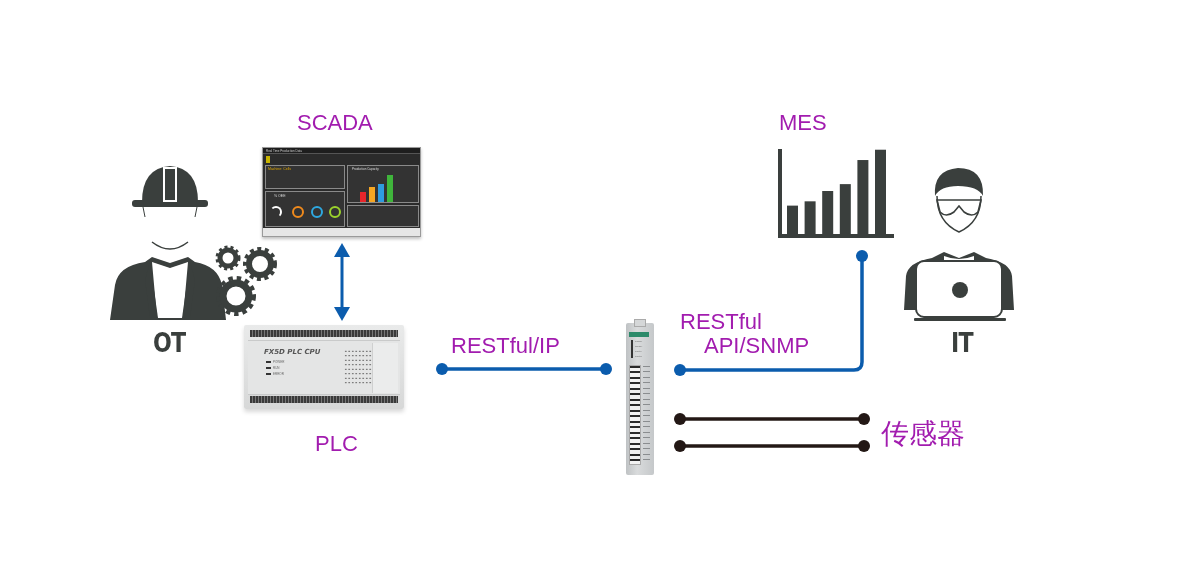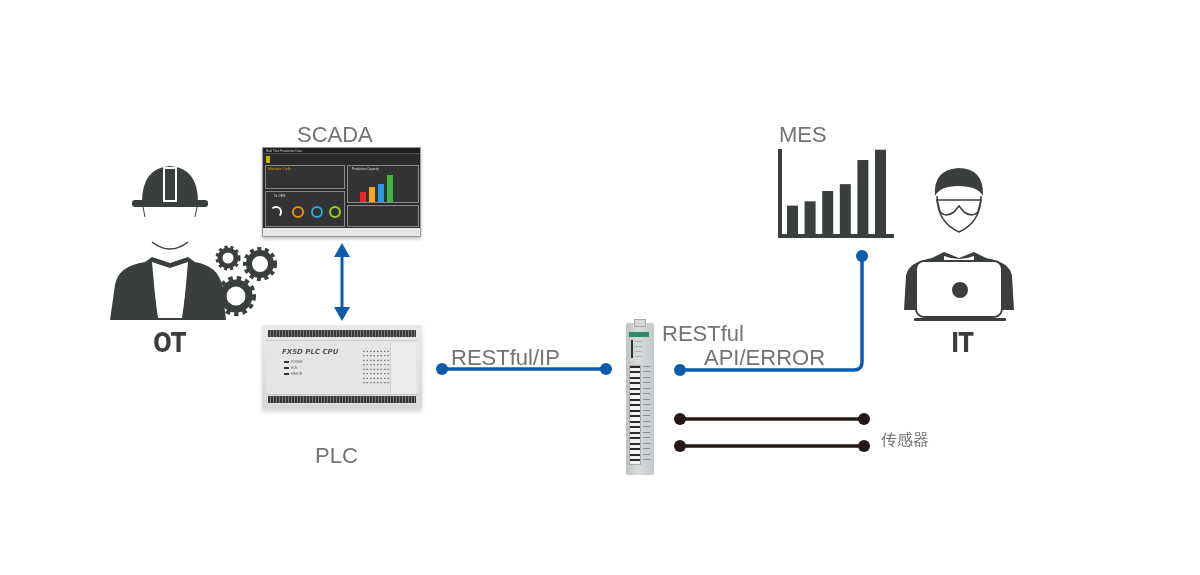--- a/index.html
+++ b/index.html
@@ -1,33 +1,33 @@
 <!DOCTYPE html>
 <html><head>
   <meta charset="utf-8">
   <style>
     * { box-sizing: border-box; margin: 0; padding: 0; }
     html, body { width: 1200px; height: 575px; background: #ffffff; overflow: hidden; }
     body { position: relative; font-family: "Liberation Sans", sans-serif; color: #231f20; }
     .abs { position: absolute; }
-    .label { position: absolute; font-size: 22px; font-family: "Liberation Sans", sans-serif; color: #737373; white-space: nowrap; line-height: 1; margin-top: 12px; }
+    .label { position: absolute; font-size: 22px; font-family: "Liberation Sans", sans-serif; color: #a21caf; white-space: nowrap; line-height: 1; }
     .role-label { position: absolute; font-family: "DejaVu Sans", sans-serif; font-weight: bold; font-size: 27px; color: #3a3f3d; transform: scaleX(0.82); transform-origin: left top; letter-spacing: -1px; line-height: 1;}
     svg.overlay { position: absolute; left: 0; top: 0; }
 
     
     .scada { position: absolute; left: 262px; top: 147px; width: 159px; height: 90px; background: #2b2b2b; border: 1px solid #9a9a9a; box-shadow: 0 2px 3px rgba(0,0,0,0.25); overflow: hidden; }
     .scada .titlebar { position:absolute; left:0; top:0; width:100%; height:6px; background:#1e1e1e; border-bottom:1px solid #555; }
     .scada .titlebar span { position:absolute; left:3px; top:1px; font-size:3px; color:#ccc; }
     .scada .panel { position:absolute; background:#333; border:1px solid #8a8a8a; }
     .scada .bar { position:absolute; bottom:0; width:6px; }
     .scada .gauge { position:absolute; width:12px; height:12px; border-radius:50%; border:2px solid; }
     .scada .footer { position:absolute; left:0; bottom:0; width:100%; height:8px; background:#e6e6e6; }
 
     
-    .plc { position:absolute; left:262px; top:325px; width:160px; height:84px; background: linear-gradient(#e9eaea, #d7d8d8); border-radius:2px; box-shadow: 0 3px 4px rgba(0,0,0,0.15); }
+    .plc { position:absolute; left:244px; top:325px; width:160px; height:84px; background: linear-gradient(#e9eaea, #d7d8d8); border-radius:2px; box-shadow: 0 3px 4px rgba(0,0,0,0.15); }
     .plc .term-top, .plc .term-bot { position:absolute; left:6px; width:148px; height:7px; background: repeating-linear-gradient(90deg, #3a3a3a 0 2px, #777 2px 3px); }
     .plc .term-top { top:5px; }
     .plc .term-bot { bottom:6px; }
     .plc .face { position:absolute; left:4px; top:15px; width:152px; height:55px; background:#e4e5e5; border-top:1px solid #c9caca; border-bottom:1px solid #c9caca; }
     .plc .model { position:absolute; left:20px; top:23px; font-size:7px; font-weight:bold; font-style:italic; color:#555; font-family:"DejaVu Sans", sans-serif; }
     .plc .led { position:absolute; width:5px; height:2px; background:#333; }
     .plc .ledtxt { position:absolute; font-size:3px; color:#666; }
     .plc .io-grid { position:absolute; left:100px; top:24px; width:28px; height:36px; background: radial-gradient(circle, #555 0.8px, transparent 1px) 0 0/3.5px 4.5px; }
     .plc .cover { position:absolute; left:128px; top:18px; width:26px; height:50px; background:#ebecec; border-left:1px solid #cfd0d0; }
 
@@ -131,23 +131,23 @@
     <rect x="916" y="261" width="86" height="56" rx="8" fill="#ffffff" stroke="#3a3f3d" stroke-width="2"></rect>
     <circle cx="960" cy="290" r="8"></circle>
     <rect x="914" y="318" width="92" height="3" rx="1"></rect>
   </g>
 </svg>
 
 <div class="label" style="left:297px; top:112px;">SCADA</div>
 <div class="label" style="left:315px; top:433px;">PLC</div>
 <div class="label" style="left:779px; top:112px;">MES</div>
 <div class="label" style="left:451px; top:335px;">RESTful/IP</div>
-<div class="label" style="left:662px; top:311px;">RESTful</div>
-<div class="label" style="left:704px; top:335px;">API/ERROR</div>
-<div class="label" style="left:881px; top:420px; font-family:Liberation Sans, sans-serif; font-size:16px;">传感器</div>
+<div class="label" style="left:680px; top:311px;">RESTful</div>
+<div class="label" style="left:704px; top:335px;">API/SNMP</div>
+<div class="label" style="left:881px; top:420px; font-family:Liberation Sans, sans-serif; font-size:28px;">传感器</div>
 <div class="role-label" style="left:153px; top:329px;">OT</div>
 <div class="role-label" style="left:951px; top:329px;">IT</div>
 
 <div class="scada">
   <div class="titlebar">
       <span>Real Time Production Data</span>
     </div>
   <div class="abs" style="left:3px;top:8px;width:4px;height:7px;background:#c8b400;"></div>
   <div class="panel" style="left:2px;top:17px;width:80px;height:24px;">
     <div class="abs" style="left:2px;top:1px;font-size:3.5px;color:#e0a800;">Machine: Cells</div>

